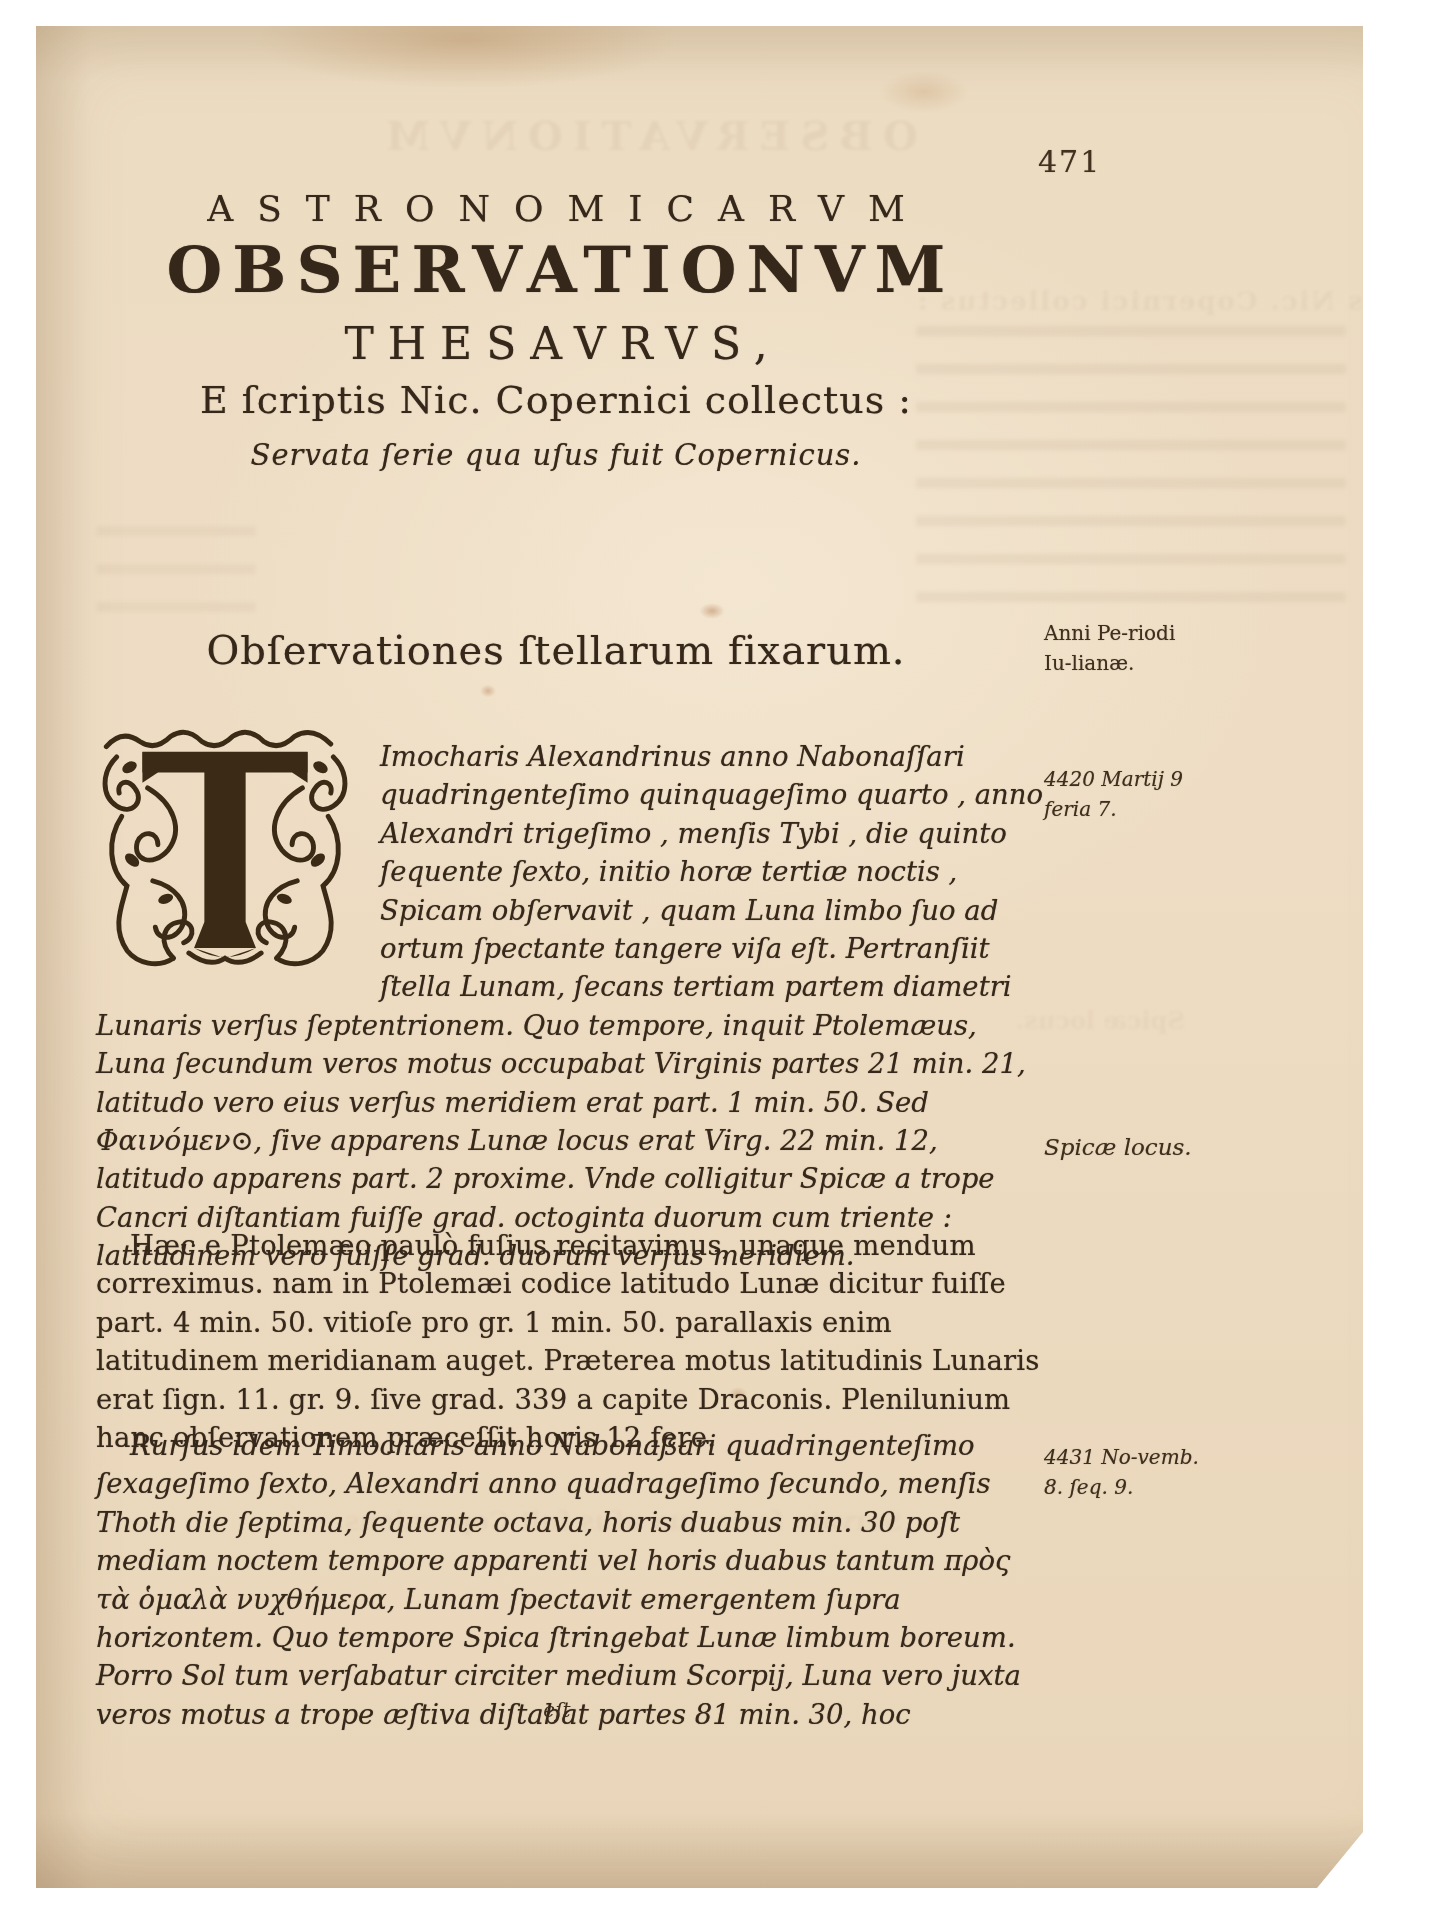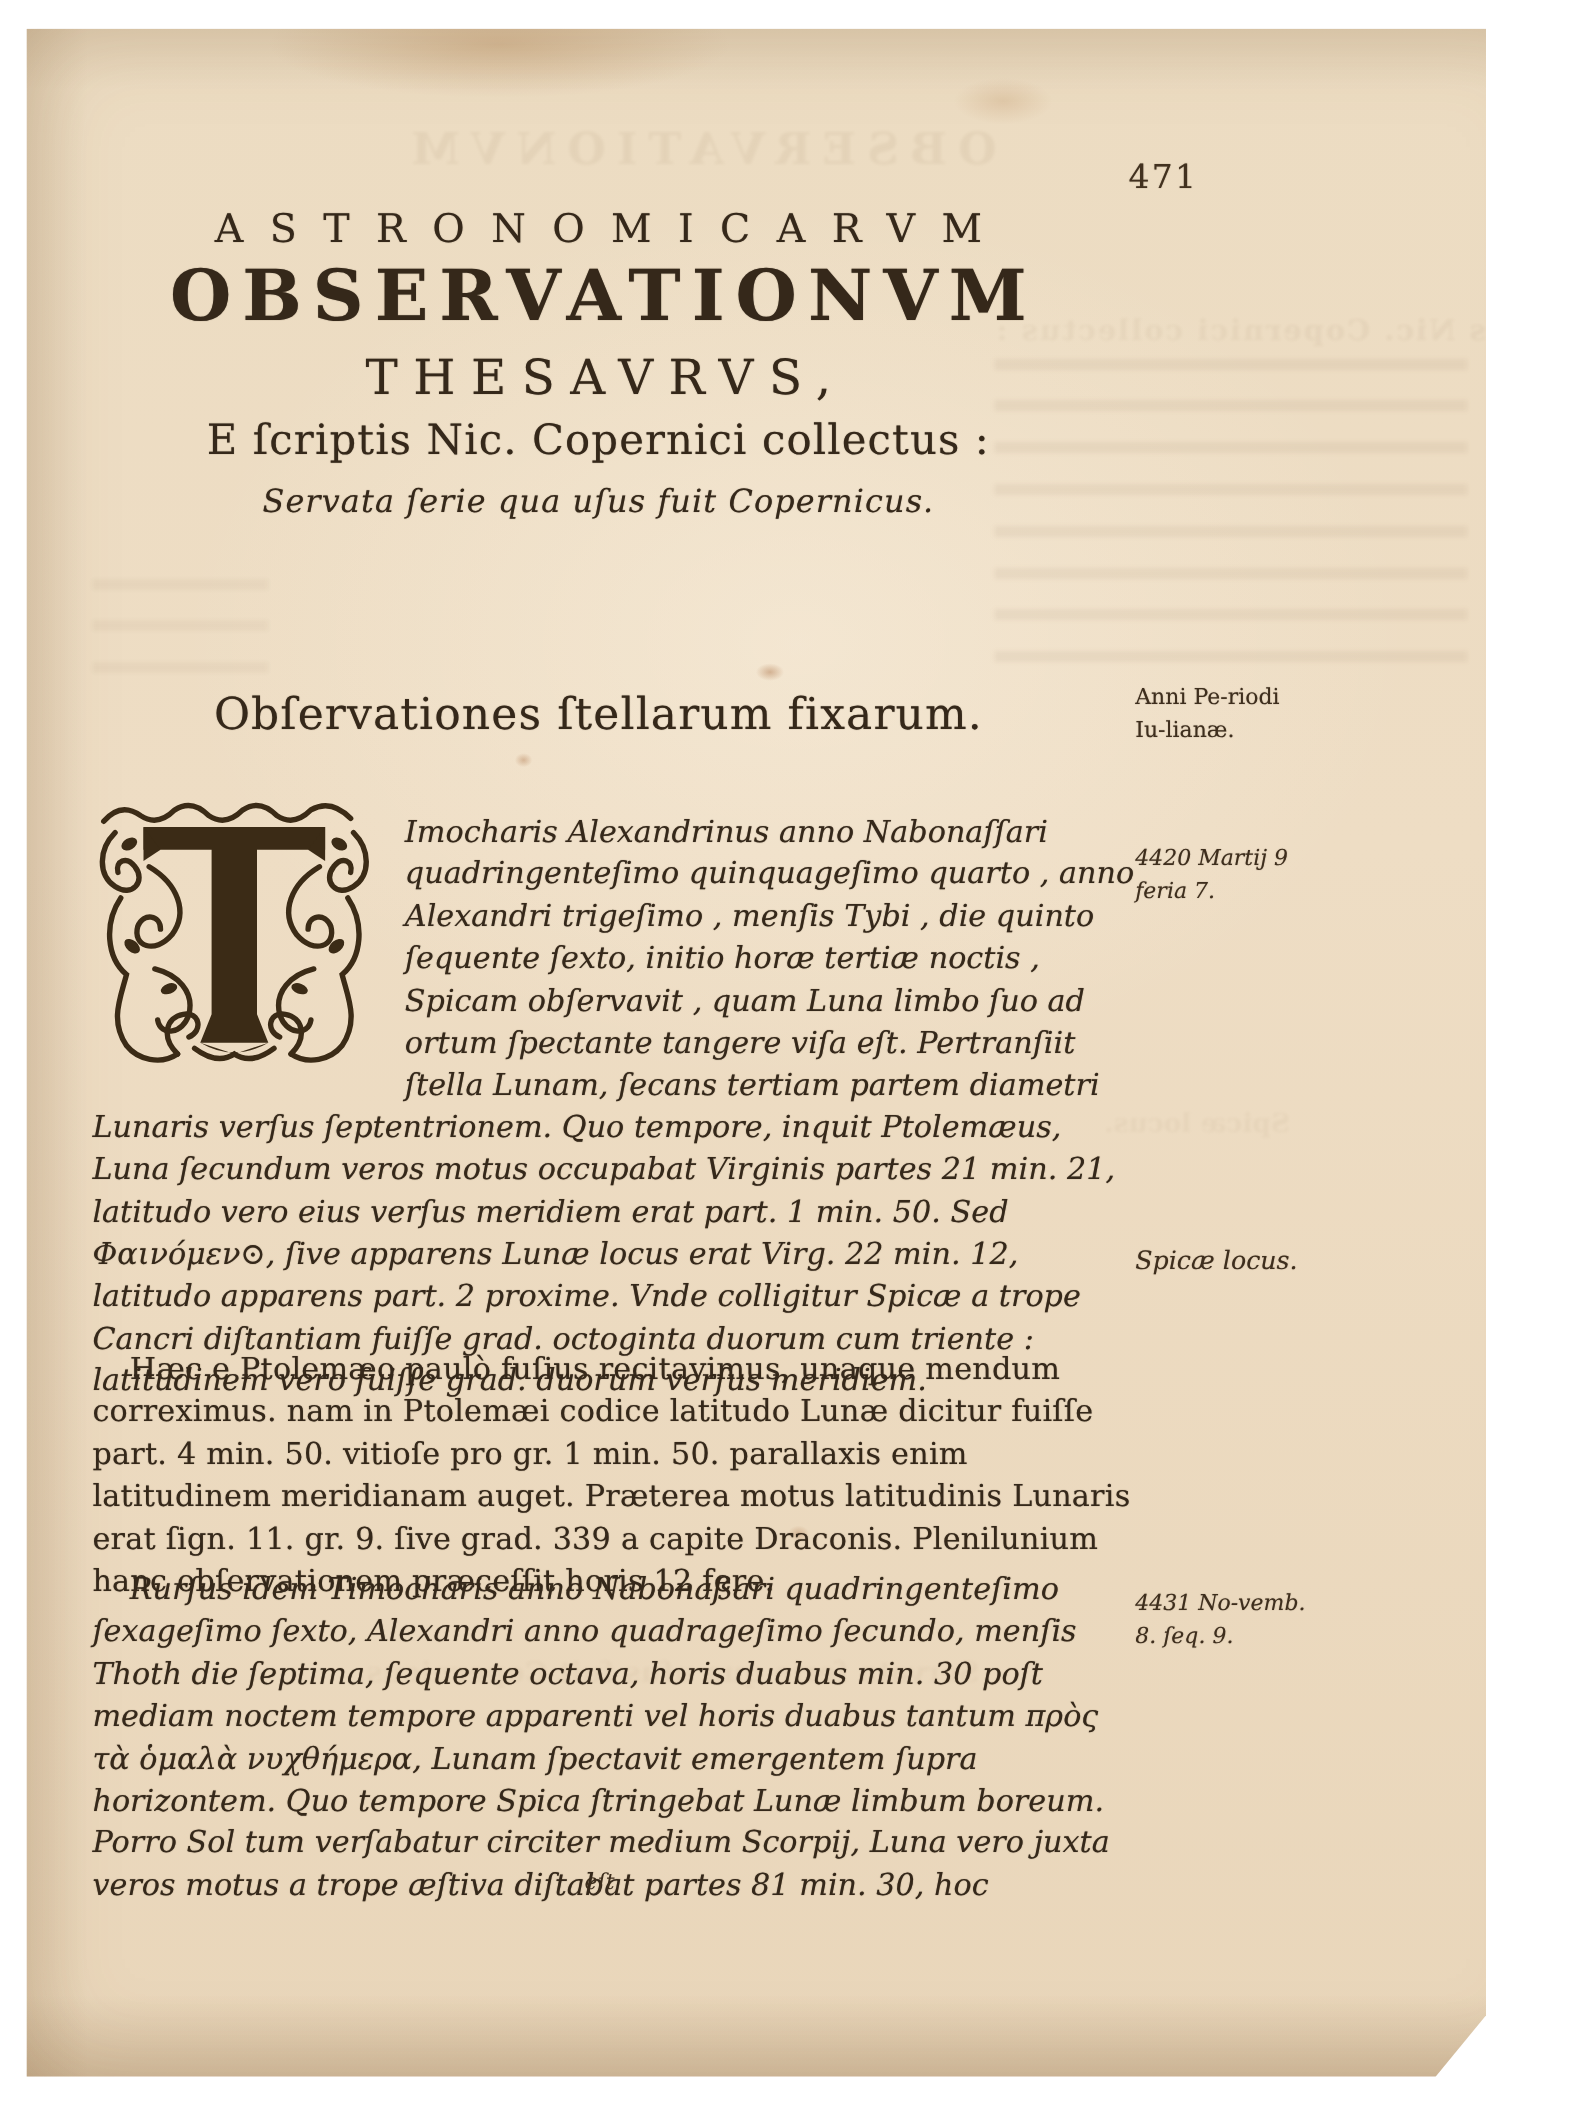--- a/index.html
+++ b/index.html
@@ -2,21 +2,21 @@
 <html><head>
 <meta charset="utf-8">
 <style>
   html,body{margin:0;padding:0;}
   body{
     width:1441px;height:1920px;position:relative;background:#ffffff;
     font-family:"DejaVu Serif","Liberation Serif",serif;
     overflow:hidden;
   }
   .page{
-    position:absolute;left:24px;top:26px;width:1399px;height:1862px;
+    position:absolute;left:36px;top:26px;width:1399px;height:1862px;
     background:
       radial-gradient(ellipse 300px 70px at 430px 14px, rgba(184,140,92,.38), rgba(184,140,92,0) 70%),
       radial-gradient(ellipse 60px 28px at 888px 66px, rgba(180,130,80,.22), rgba(180,130,80,0) 75%),
       radial-gradient(ellipse 16px 10px at 676px 585px, rgba(150,80,30,.35), rgba(150,80,30,0) 80%),
       radial-gradient(ellipse 10px 8px at 452px 665px, rgba(150,80,30,.3), rgba(150,80,30,0) 80%),
       radial-gradient(ellipse 12px 9px at 702px 1368px, rgba(150,80,30,.25), rgba(150,80,30,0) 80%),
       radial-gradient(ellipse 700px 500px at 50% 30%, rgba(255,248,235,.35), rgba(255,248,235,0) 80%),
       linear-gradient(90deg, rgba(120,85,45,.12) 0%, rgba(120,85,45,0) 4%, rgba(120,85,45,0) 95%, rgba(120,85,45,.22) 100%),
       linear-gradient(180deg, rgba(120,85,45,.10) 0%, rgba(120,85,45,0) 3%, rgba(120,85,45,0) 96%, rgba(120,85,45,.20) 100%),
       linear-gradient(180deg,#ecdcc2 0%,#eeddc4 40%,#e9d6ba 100%);

